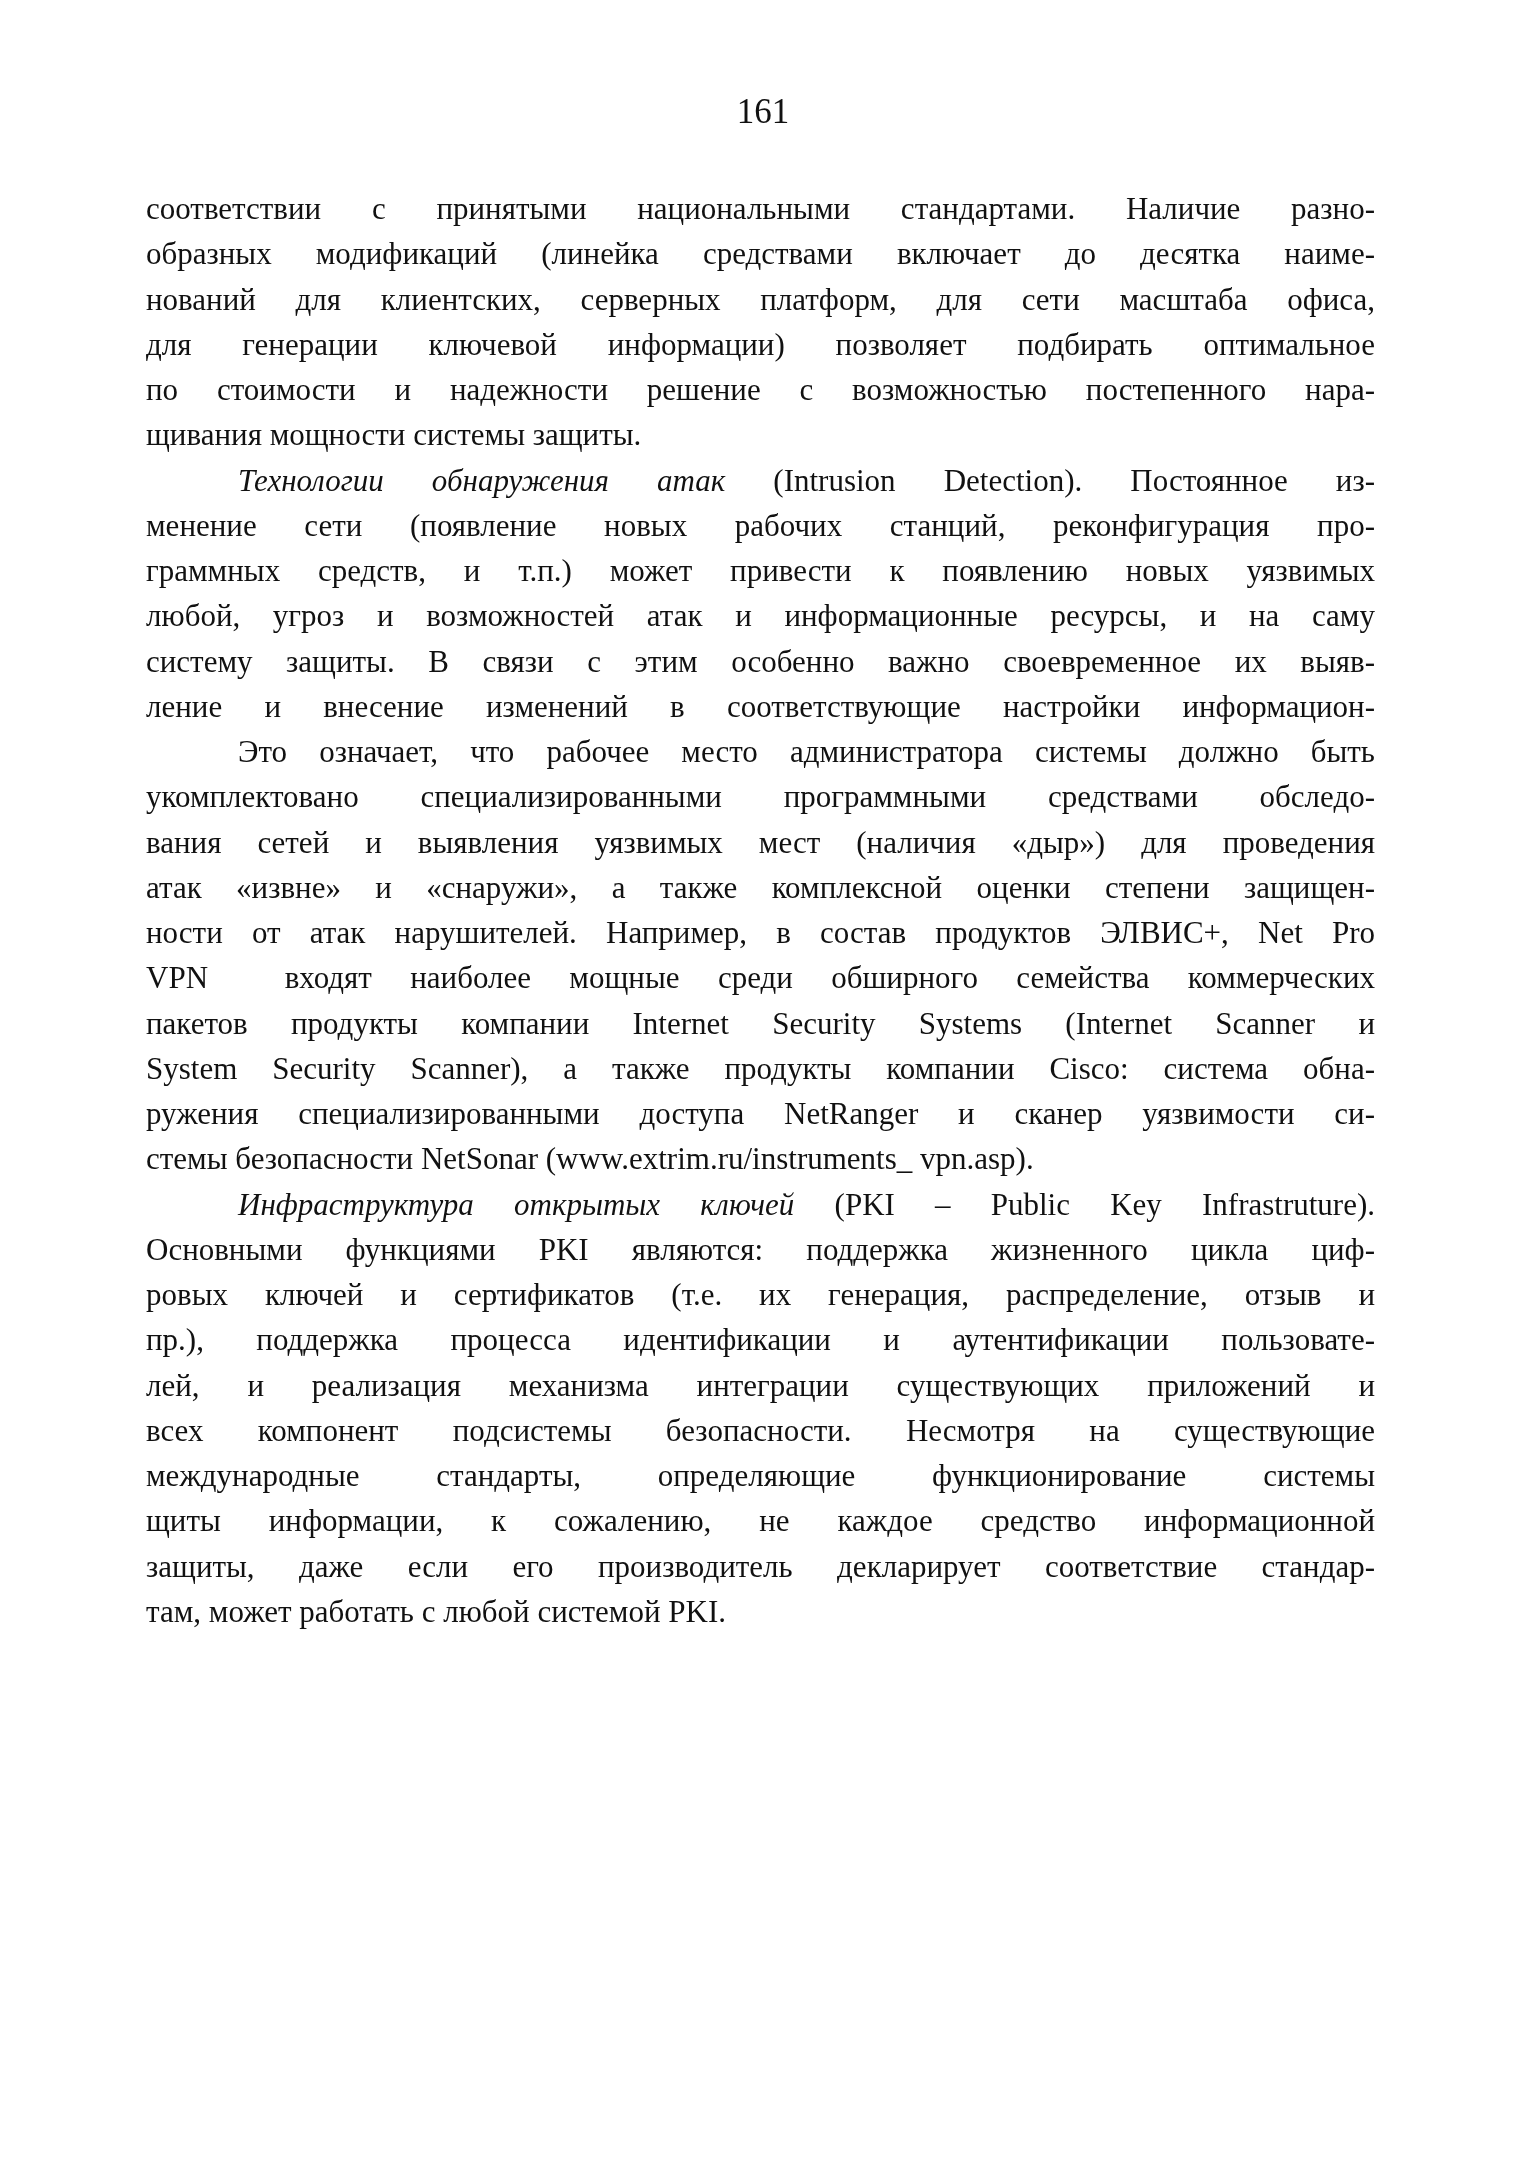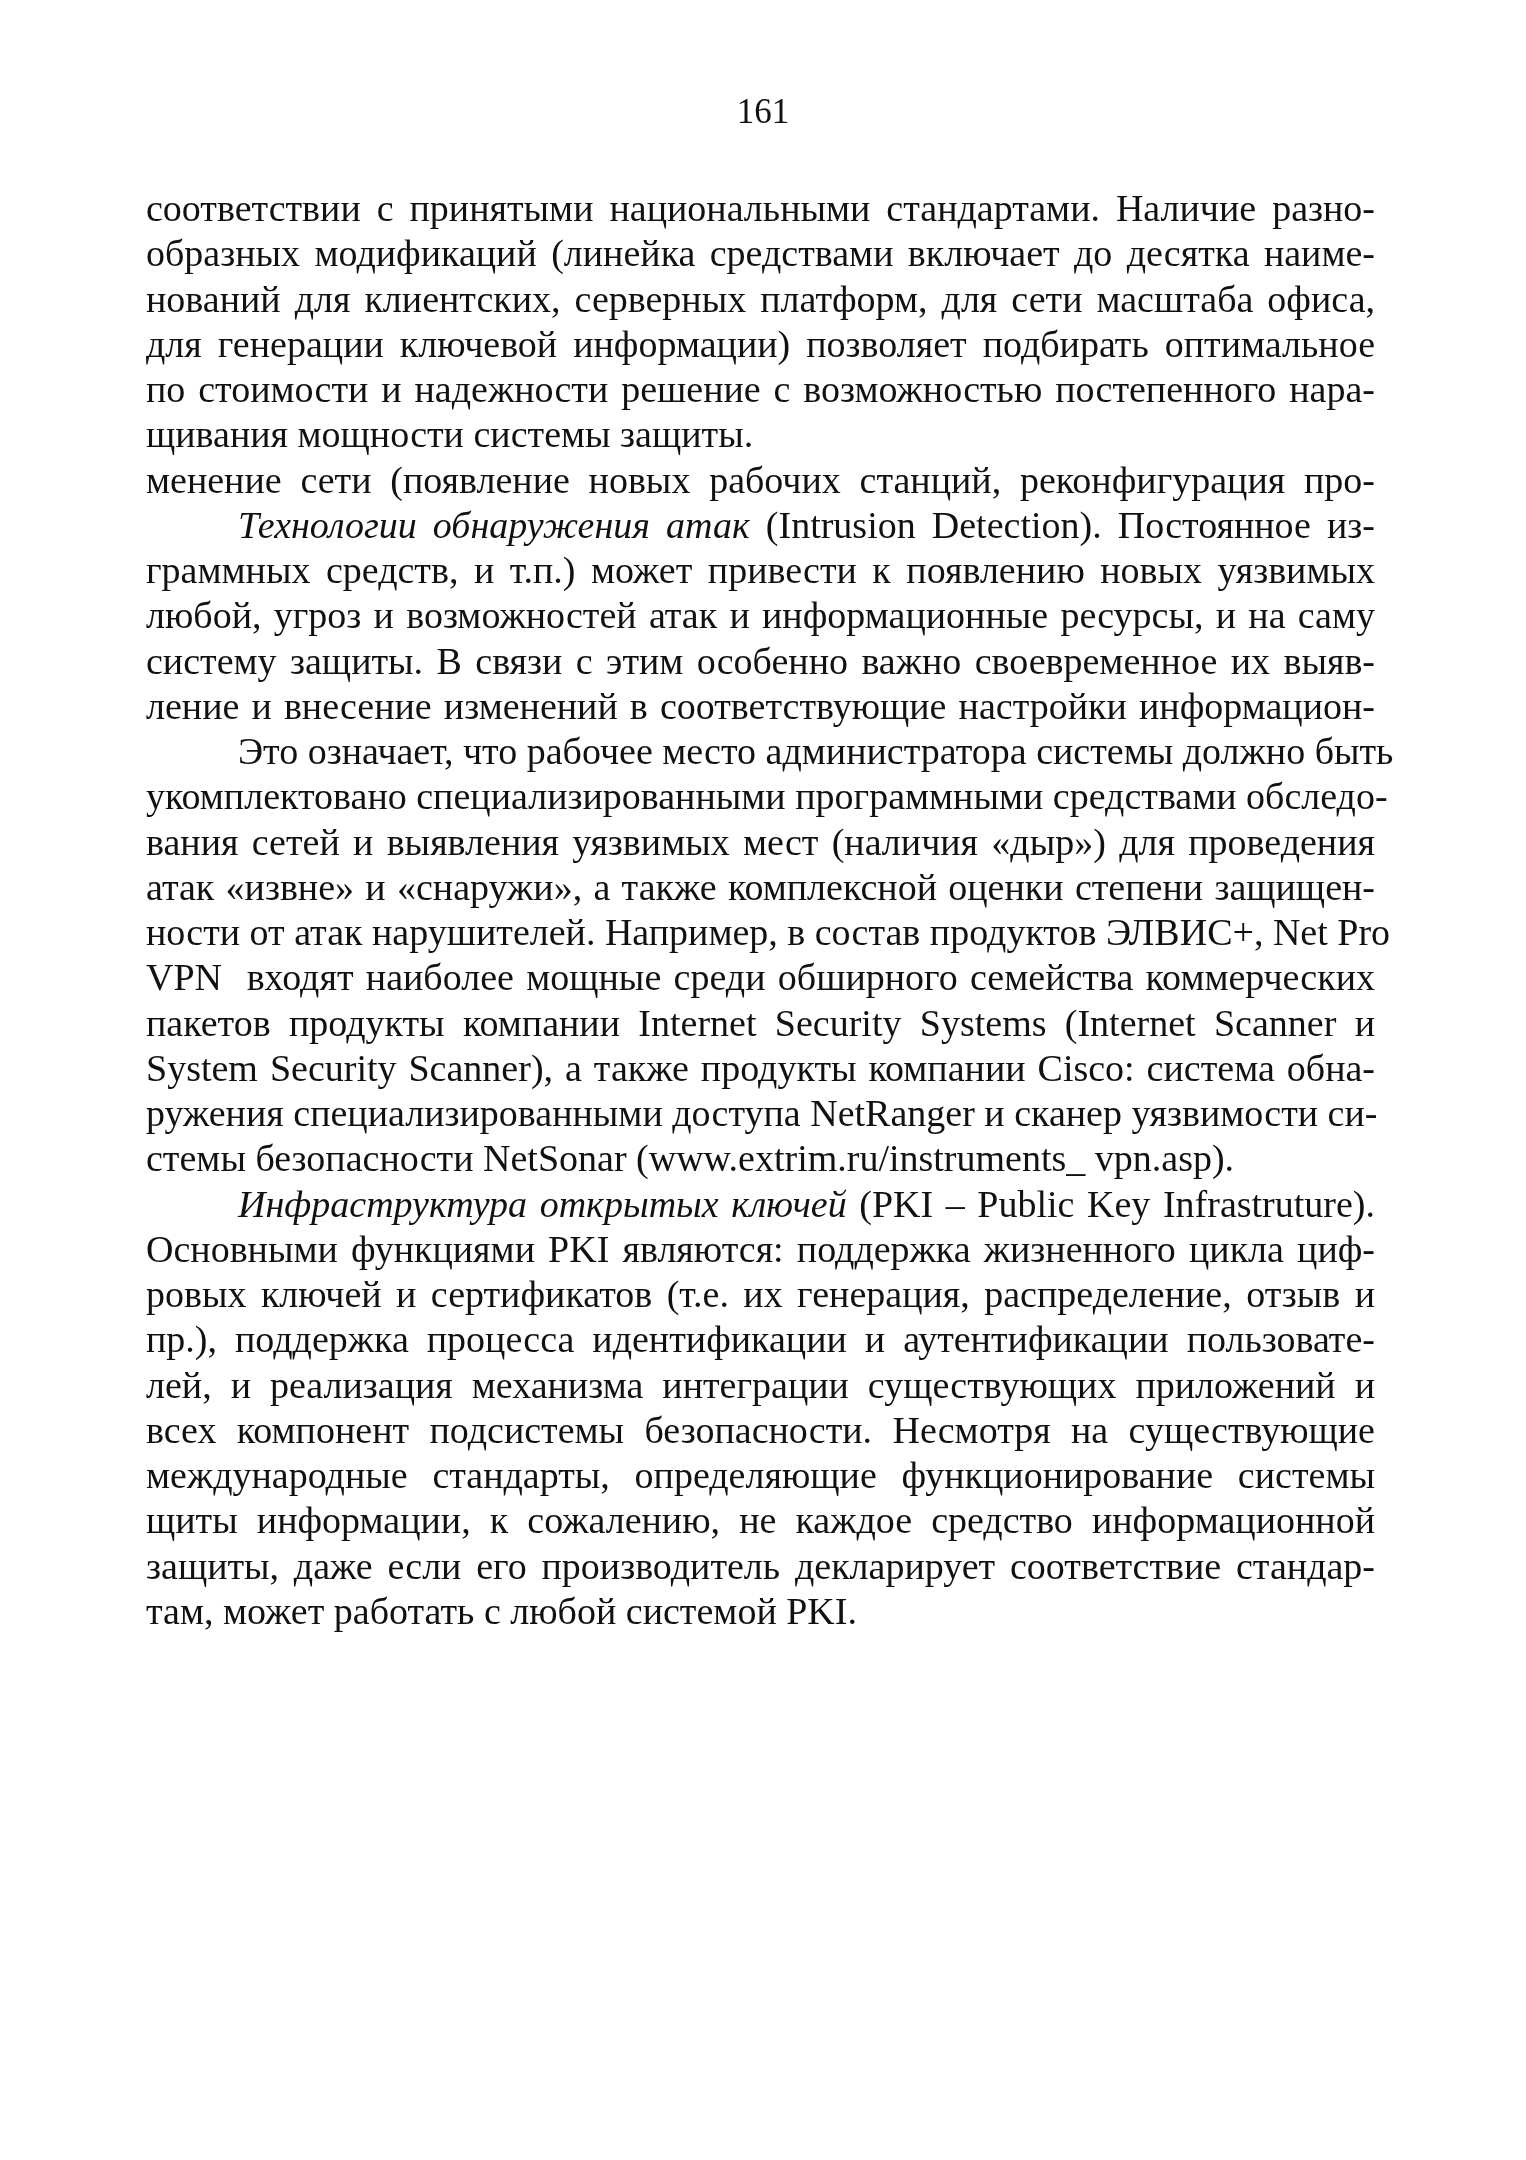--- a/index.html
+++ b/index.html
@@ -22,21 +22,21 @@
       width: 1526px;
       text-align: center;
       font-size: 35px;
       line-height: 40px;
     }
     .text-block {
       position: absolute;
       left: 146px;
       top: 186px;
       width: 1229px;
-      font-size: 38px;
+      font-size: 31px;
       line-height: 45.25px;
     }
     .line {
       display: block;
       height: 45.25px;
       white-space: nowrap;
       text-align: justify;
       text-align-last: justify;
     }
     .line.last {
@@ -59,22 +59,22 @@
   <div>
     <span class="line">соответствии с принятыми национальными стандартами. Наличие разно-</span>
     <span class="line">образных модификаций (линейка средствами включает до десятка наиме-</span>
     <span class="line">нований для клиентских, серверных платформ, для сети масштаба офиса,</span>
     <span class="line">для генерации ключевой информации) позволяет подбирать оптимальное</span>
     <span class="line">по стоимости и надежности решение с возможностью постепенного нара-</span>
     <span class="line last">щивания мощности системы защиты.</span>
   </div>
 
   <div>
+    <span class="line indent"><span class="it">Технологии обнаружения атак</span><span> (Intrusion Detection). Постоянное из-</span></span>
     <span class="line">менение сети (появление новых рабочих станций, реконфигурация про-</span>
-    <span class="line indent"><span class="it">Технологии обнаружения атак</span><span> (Intrusion Detection). Постоянное из-</span></span>
     <span class="line">граммных средств, и т.п.) может привести к появлению новых уязвимых</span>
     <span class="line">любой, угроз и возможностей атак и информационные ресурсы, и на саму</span>
     <span class="line">систему защиты. В связи с этим особенно важно своевременное их выяв-</span>
     <span class="line">ление и внесение изменений в соответствующие настройки информацион-</span>
   </div>
 
   <div>
     <span class="line indent">Это означает, что рабочее место администратора системы должно быть</span>
     <span class="line">укомплектовано специализированными программными средствами обследо-</span>
     <span class="line">вания сетей и выявления уязвимых мест (наличия «дыр») для проведения</span>

